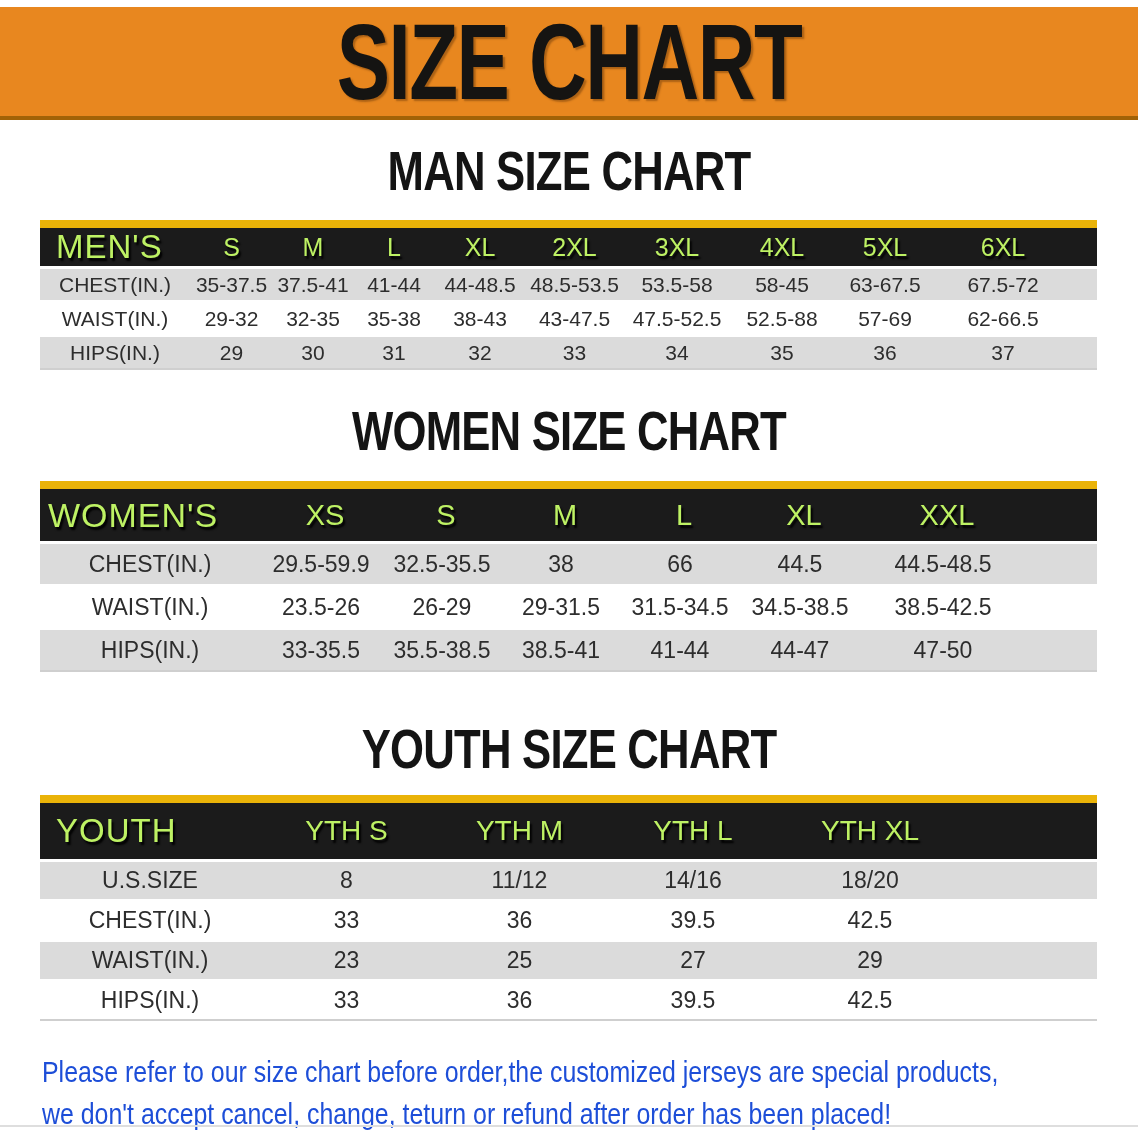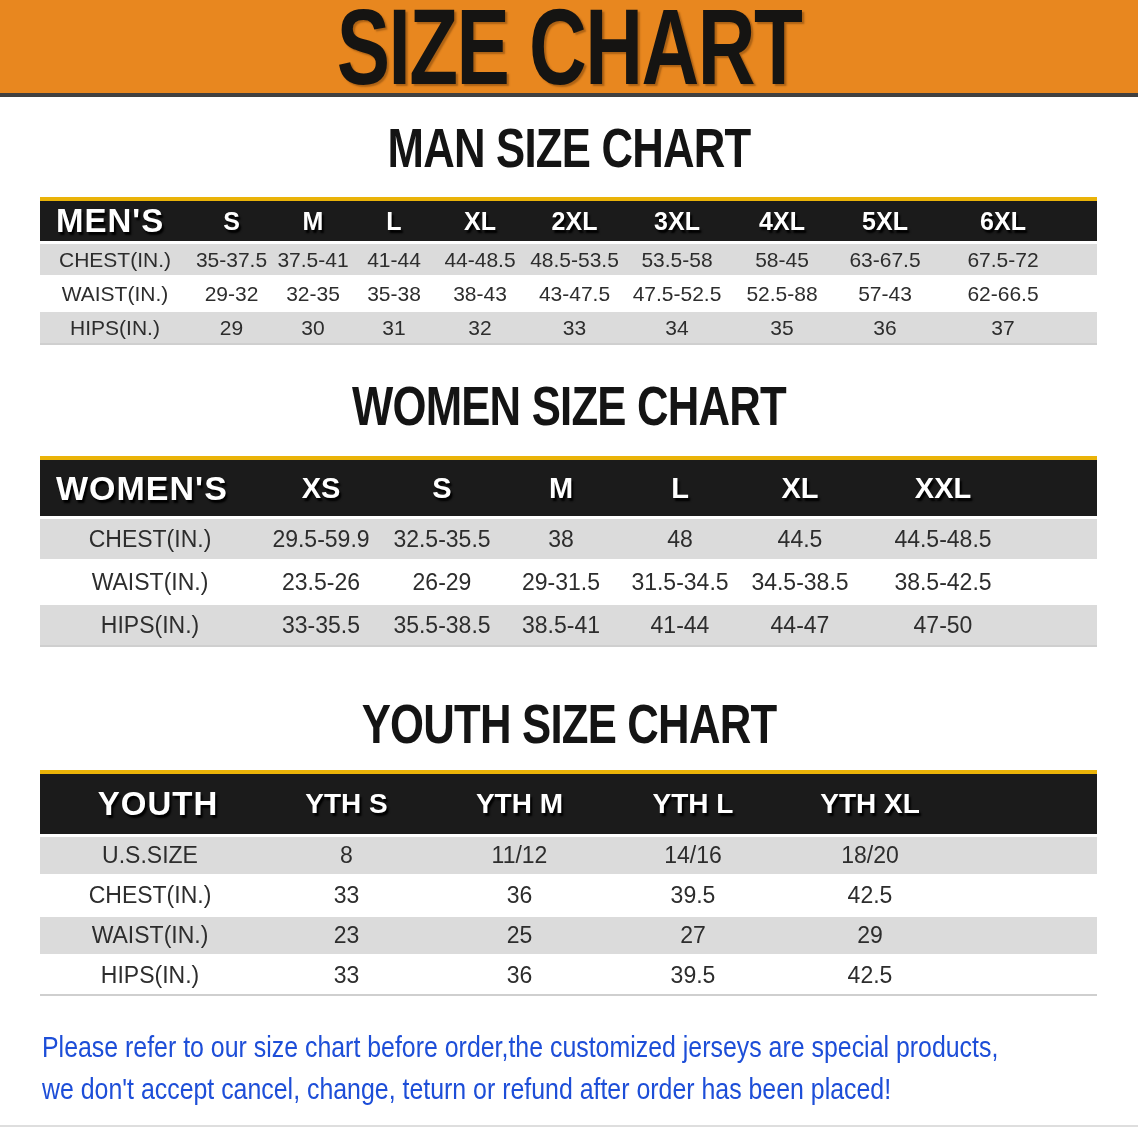--- a/index.html
+++ b/index.html
@@ -11,26 +11,27 @@
   .page {
     position: relative;
     width: 1138px;
     height: 1132px;
     background: #ffffff;
     overflow: hidden;
   }
 
   
   .banner {
-    height: 97px;
+    height: 113px;
     background: #E8871F;
-    border-bottom: 4px solid #404040;
+    border-bottom: 4px solid #a16207;
     display: flex;
     align-items: center;
     justify-content: center;
+    margin-top: 7px;
   }
   .banner-title {
     font-size: 108px;
     font-weight: bold;
     line-height: 1;
     color: #151412;
     transform: scaleX(0.74);
     letter-spacing: -2px;
     white-space: nowrap;
     text-shadow: 3px 2px 2px rgba(60,30,0,0.35);
@@ -59,25 +60,25 @@
     border-spacing: 0;
     table-layout: fixed;
     border-bottom: 2px solid #CFCFCF;
   }
   .size-table.men   { margin-top: 24px; }
   .size-table.women { margin-top: 25px; }
   .size-table.youth { margin-top: 21px; }
 
   .size-table th {
     background: #1B1B1B;
-    color: #ffffff;
-    font-weight: bold;
+    color: #bef264;
+    font-weight: normal;
     text-align: center;
     text-shadow: 2px 3px 2px #000000;
-    border-top: 4px solid #eab308;
+    border-top: 8px solid #eab308;
   }
   .size-table th.corner {
     text-align: left;
     padding-left: 16px;
     letter-spacing: 1px;
   }
   .size-table td {
     text-align: center;
     color: #2D2D2D;
     border-top: 3px solid #ffffff;
@@ -86,28 +87,28 @@
   .row-white td { background: #ffffff; }
 
   
   .size-table.men th { height: 44px; font-size: 25px; }
   .size-table.men th.corner { font-size: 33px; }
   .size-table.men td { height: 34px; font-size: 21px; }
   .size-table.men th:last-child,
   .size-table.men td:last-child { padding-right: 27px; }
 
   
-  .size-table.women th { height: 60px; font-size: 29px; }
+  .size-table.women th { height: 60px; font-size: 29px; padding-left: 8px; }
   .size-table.women th.corner { font-size: 34px; }
   .size-table.women td { height: 43px; font-size: 23px; }
   .size-table.women th:last-child,
   .size-table.women td:last-child { padding-right: 71px; }
 
   
-  .size-table.youth th { height: 64px; font-size: 28px; text-align: center; }
+  .size-table.youth th { height: 64px; font-size: 28px; }
   .size-table.youth th.corner { font-size: 33px; }
   .size-table.youth td { height: 40px; font-size: 23px; }
   .size-table.youth th:last-child,
   .size-table.youth td:last-child { padding-right: 137px; }
 
   
   .footer-note {
     margin: 30px 0 3px 42px;
     color: #1d4ed8;
   }
@@ -177,21 +178,21 @@
     </tr>
     <tr class="row-white">
       <td>WAIST(IN.)</td>
       <td>29-32</td>
       <td>32-35</td>
       <td>35-38</td>
       <td>38-43</td>
       <td>43-47.5</td>
       <td>47.5-52.5</td>
       <td>52.5-88</td>
-      <td>57-43</td>
+      <td>57-69</td>
       <td>62-66.5</td>
     </tr>
     <tr class="row-gray">
       <td>HIPS(IN.)</td>
       <td>29</td>
       <td>30</td>
       <td>31</td>
       <td>32</td>
       <td>33</td>
       <td>34</td>
@@ -222,21 +223,21 @@
       <th>M</th>
       <th>L</th>
       <th>XL</th>
       <th>XXL</th>
     </tr>
     <tr class="row-gray">
       <td>CHEST(IN.)</td>
       <td>29.5-59.9</td>
       <td>32.5-35.5</td>
       <td>38</td>
-      <td>48</td>
+      <td>66</td>
       <td>44.5</td>
       <td>44.5-48.5</td>
     </tr>
     <tr class="row-white">
       <td>WAIST(IN.)</td>
       <td>23.5-26</td>
       <td>26-29</td>
       <td>29-31.5</td>
       <td>31.5-34.5</td>
       <td>34.5-38.5</td>

